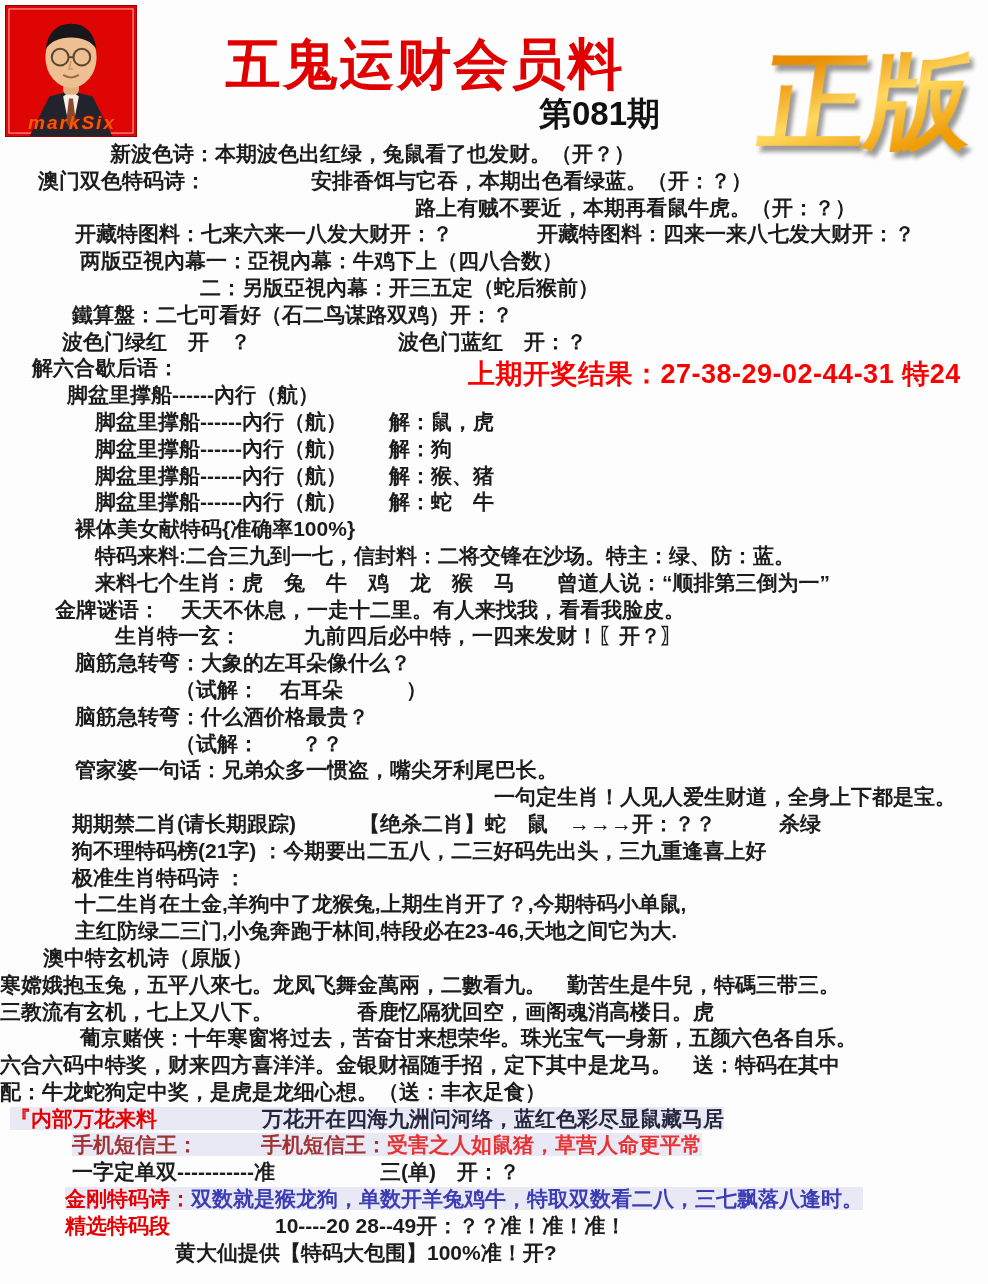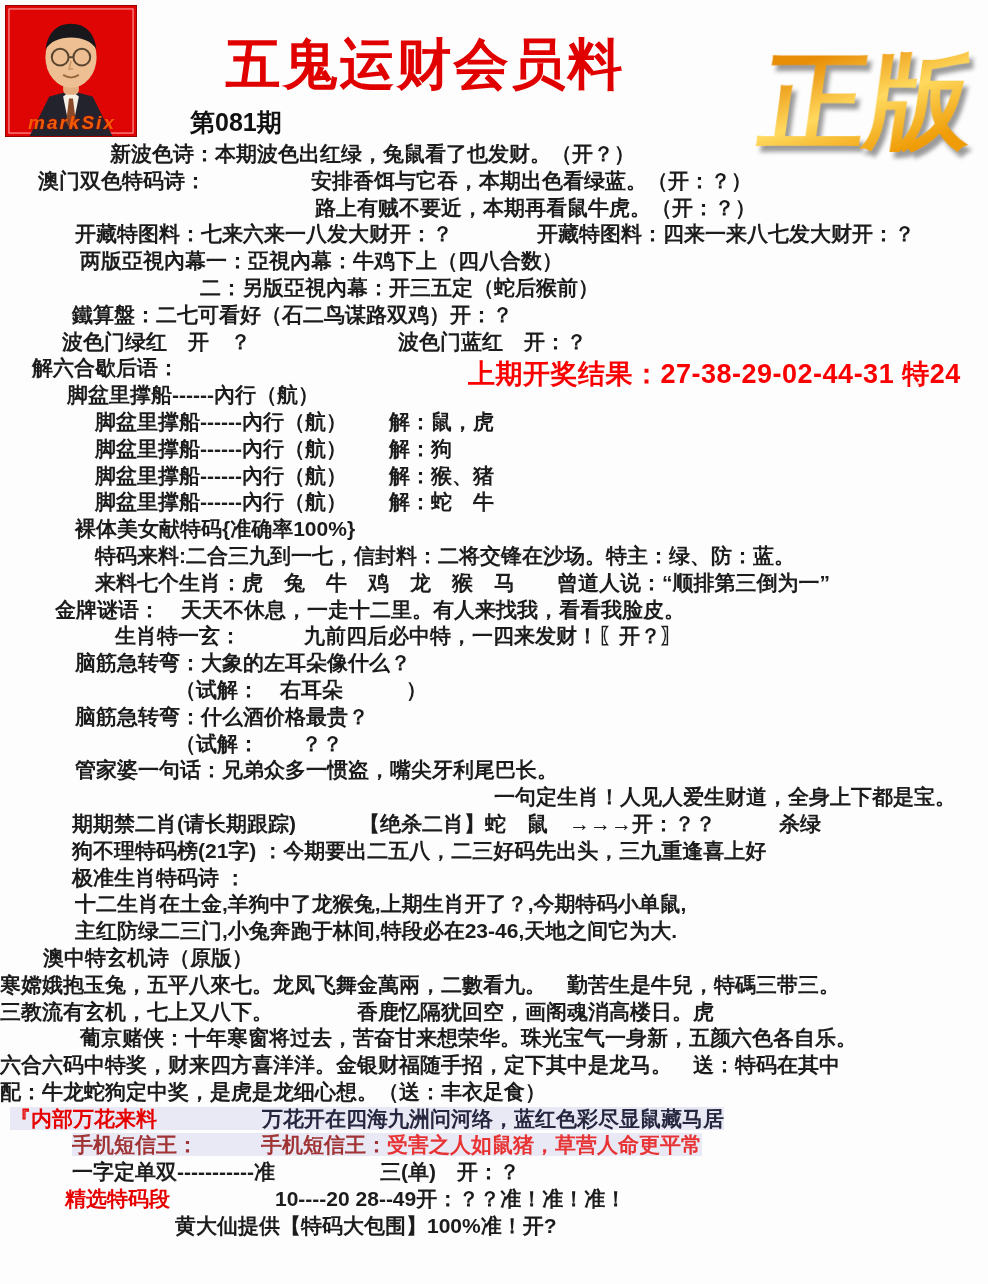--- a/index.html
+++ b/index.html
@@ -22,22 +22,22 @@
     font-size:19px;font-style:italic;letter-spacing:2px;
     color:rgba(255,106,0,.85);text-shadow:0 0 2px #b00;
     text-align:center;white-space:nowrap;overflow:hidden;
   }
   #main-title{
     position:absolute;left:190px;top:28px;width:470px;
     text-align:center;font-size:55px;letter-spacing:2px;
     color:#e10000;white-space:nowrap;
   }
   #issue{
-    position:absolute;left:190px;top:106px;width:470px;
-    text-align:left;font-size:25px;color:#111;
+    position:absolute;left:190px;top:92px;width:470px;
+    text-align:right;font-size:33px;color:#111;
   }
   #badge{
     position:absolute;right:14px;top:48px;
     font-size:106px;line-height:1;white-space:nowrap;
     color:#f49a0b;
     background:linear-gradient(160deg,#e88d06 15%,#ffd95e 50%,#ef9c07 85%);
     -webkit-background-clip:text;background-clip:text;
     -webkit-text-fill-color:transparent;
     transform:skewX(-8deg);
     filter:drop-shadow(5px 6px 2px #9a9a9a);
@@ -97,21 +97,21 @@
 
   <div id="issue">第081期</div>
 
   <div id="badge">正版</div>
 
   <div id="result">上期开奖结果：27-38-29-02-44-31 特24</div>
 
   <div id="lines">
       <div class="ln" style="padding-left: 110px;"><span class="seg k">新波色诗：本期波色出红绿，兔鼠看了也发财。（开？）</span></div>
       <div class="ln" style="padding-left: 38px;"><span class="seg k">澳门双色特码诗：　　　　　安排香饵与它吞，本期出色看绿蓝。（开：？）</span></div>
-      <div class="ln" style="padding-left: 315px;"><span class="seg k">路上有贼不要近，本期再看鼠牛虎。（开：？）</span></div>
+      <div class="ln" style="padding-left: 315px; text-align: center;"><span class="seg k">路上有贼不要近，本期再看鼠牛虎。（开：？）</span></div>
       <div class="ln" style="padding-left: 75px;"><span class="seg k">开藏特图料：七来六来一八发大财开：？　　　　开藏特图料：四来一来八七发大财开：？</span></div>
       <div class="ln" style="padding-left: 80px;"><span class="seg k">两版亞視內幕一：亞視內幕：牛鸡下上（四八合数）</span></div>
       <div class="ln" style="padding-left: 200px;"><span class="seg k">二：另版亞視內幕：开三五定（蛇后猴前）</span></div>
       <div class="ln" style="padding-left: 72px;"><span class="seg k">鐵算盤：二七可看好（石二鸟谋路双鸡）开：？</span></div>
       <div class="ln" style="padding-left: 62px;"><span class="seg k">波色门绿红　开　？　　　　　　　波色门蓝红　开：？</span></div>
       <div class="ln" style="padding-left: 32px;"><span class="seg k">解六合歇后语：</span></div>
       <div class="ln" style="padding-left: 67px;"><span class="seg k">脚盆里撑船------內行（航）</span></div>
       <div class="ln" style="padding-left: 95px;"><span class="seg k">脚盆里撑船------內行（航）　　解：鼠，虎</span></div>
       <div class="ln" style="padding-left: 95px;"><span class="seg k">脚盆里撑船------內行（航）　　解：狗</span></div>
       <div class="ln" style="padding-left: 95px;"><span class="seg k">脚盆里撑船------內行（航）　　解：猴、猪</span></div>
@@ -134,17 +134,18 @@
       <div class="ln" style="padding-left: 75px;"><span class="seg k">主红防绿二三门,小兔奔跑于林间,特段必在23-46,天地之间它为大.</span></div>
       <div class="ln" style="padding-left: 43px;"><span class="seg k">澳中特玄机诗（原版）</span></div>
       <div class="ln" style="padding-left: 0px;"><span class="seg k">寒嫦娥抱玉兔，五平八來七。龙凤飞舞金萬兩，二數看九。　勤苦生是牛兒，特碼三带三。</span></div>
       <div class="ln" style="padding-left: 0px;"><span class="seg k">三教流有玄机，七上又八下。　　　　香鹿忆隔犹回空，画阁魂消高楼日。虎</span></div>
       <div class="ln" style="padding-left: 80px;"><span class="seg k">葡京赌侠：十年寒窗将过去，苦奋甘来想荣华。珠光宝气一身新，五颜六色各自乐。</span></div>
       <div class="ln" style="padding-left: 0px;"><span class="seg k">六合六码中特奖，财来四方喜洋洋。金银财福随手招，定下其中是龙马。　送：特码在其中</span></div>
       <div class="ln" style="padding-left: 0px;"><span class="seg k">配：牛龙蛇狗定中奖，是虎是龙细心想。（送：丰衣足食）</span></div>
       <div class="ln" style="padding-left: 10px;"><span class="seg r hl">『内部万花来料</span><span class="seg n hl">　　　　　万花开在四海九洲问河络，蓝红色彩尽显鼠藏马居</span></div>
       <div class="ln" style="padding-left: 72px;"><span class="seg m hl">手机短信王：</span><span class="seg m hl">　　　手机短信王：</span><span class="seg r2 hl">受害之人如鼠猪，草营人命更平常</span></div>
       <div class="ln" style="padding-left: 72px;"><span class="seg k">一字定单双-----------准　　　　　三(单)　开：？</span></div>
+      <div class="ln" style="padding-left: 65px;"><span class="seg r hl">金刚特码诗：</span><span class="seg b hl">双数就是猴龙狗，单数开羊兔鸡牛，特取双数看二八，三七飘落八逢时。</span></div>
       <div class="ln" style="padding-left: 65px;"><span class="seg r">精选特码段</span><span class="seg k">　　　　　10----20 28--49开：？？准！准！准！</span></div>
       <div class="ln" style="padding-left: 175px;"><span class="seg k">黄大仙提供【特码大包围】100%准！开?</span></div>
     </div>
 
 </div>
 
 </body></html>

